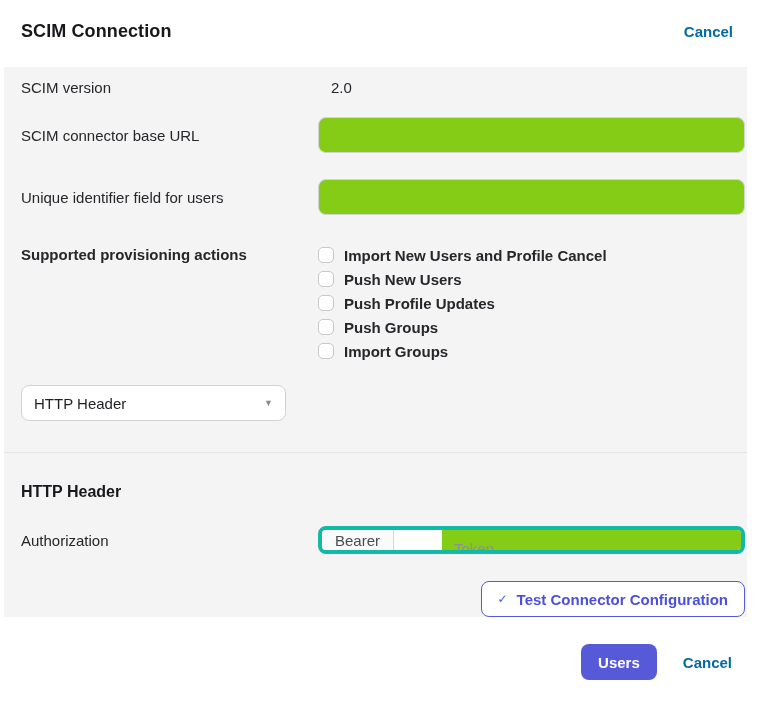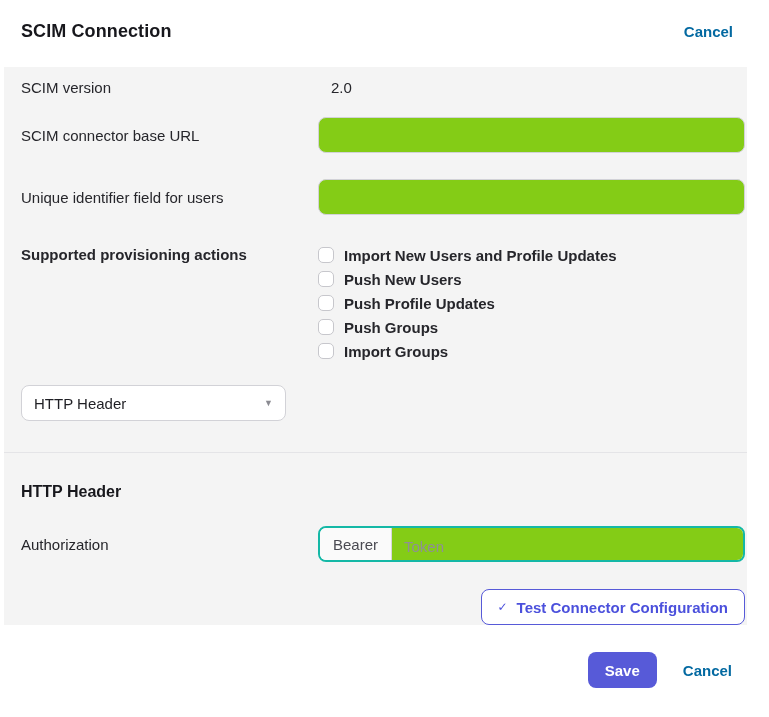--- a/index.html
+++ b/index.html
@@ -100,25 +100,26 @@
     border: none;
     border-top: 1px solid #e4e4e7;
     margin: 31px -2px 30px -17px;
   }
   .section-title { font-size: 16px; font-weight: bold; color: #17171c; margin-bottom: 25px; }
 
   
   .r-auth { margin-bottom: 27px; }
   .input-group {
     display: flex;
-    height: 36px;
-    border: 2px solid #14b8a6;
+    height: 28px;
+    border: 4px solid #14b8a6;
     border-radius: 8px;
     background: #ffffff;
     overflow: hidden;
+    gap: 48px;
   }
   .input-prefix {
     display: flex;
     align-items: center;
     padding: 0 13px;
     background: #fafafa;
     border-right: 1px solid #d7d7db;
     color: #4a4a52;
   }
   .input-group .text-input { border: none; border-radius: 0; flex: 1; }
@@ -188,21 +189,21 @@
   <div class="row r-uniqueid">
     <div class="row-label">Unique identifier field for users</div>
     <input class="text-input" type="text" value="" style="">
   </div>
 
   <div class="row r-actions top-align">
     <div class="row-label">Supported provisioning actions</div>
     <div>
       <div class="cb-option">
         <span class="cb-box"></span>
-        <span class="cb-label">Import New Users and Profile Updates</span>
+        <span class="cb-label">Import New Users and Profile Cancel</span>
       </div>
       <div class="cb-option">
         <span class="cb-box"></span>
         <span class="cb-label">Push New Users</span>
       </div>
       <div class="cb-option">
         <span class="cb-box"></span>
         <span class="cb-label">Push Profile Updates</span>
       </div>
       <div class="cb-option">
@@ -238,15 +239,15 @@
   <div class="test-row">
     <button class="test-btn">
       <span class="check">✓</span>
       <span>Test Connector Configuration</span>
     </button>
   </div>
 
 </div>
 
 <div class="page-footer">
-  <button class="save-btn">Save</button>
+  <button class="save-btn">Users</button>
   <a class="link">Cancel</a>
 </div>
 
 </body></html>

